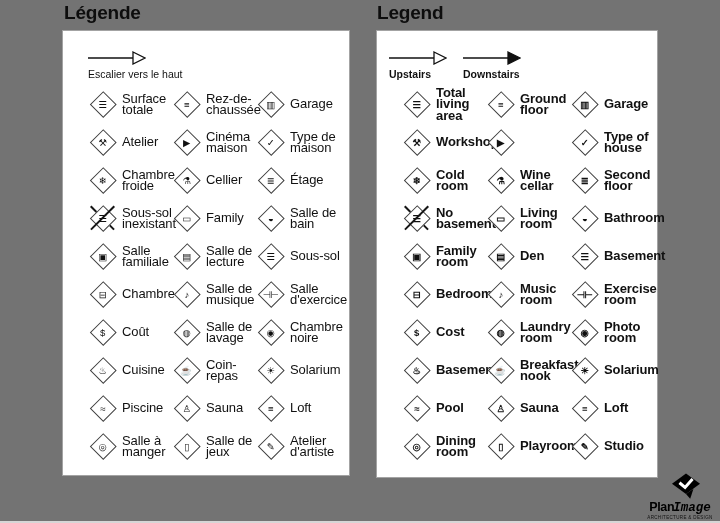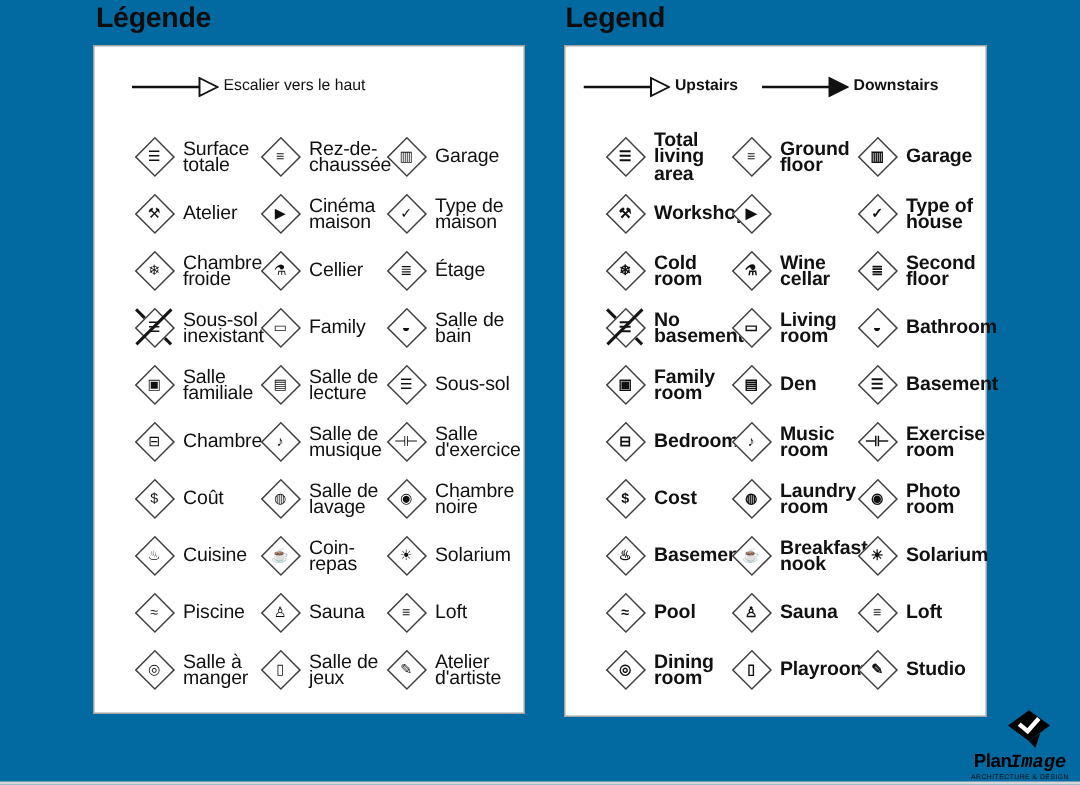--- a/index.html
+++ b/index.html
@@ -1,31 +1,31 @@
 <!DOCTYPE html>
 <html><head>
 <meta charset="utf-8">
 <style>
   html,body{margin:0;padding:0;background:#fff;}
   body{width:720px;height:523px;position:relative;overflow:hidden;
        font-family:"Liberation Sans",sans-serif;color:#111;}
-  .page{position:absolute;inset:0;background:#0369a1;}
+  .page{position:absolute;inset:0;background:#737373;}
 
   .ptitle{position:absolute;font-size:19px;font-weight:bold;color:#0d0d0d;letter-spacing:-0.2px;}
   .t-fr{left:64px;top:2px;}
   .t-en{left:377px;top:2px;}
 
   .panel{position:absolute;border:1.5px solid #a3a3a3;background:#fff;}
   .p-fr{left:62px;top:30px;width:286px;height:444px;}
   .p-en{left:376px;top:30px;width:280px;height:446px;font-weight:bold;}
 
   .arrows{position:absolute;top:20px;display:flex;}
   .arrows-fr{left:25px;gap:14px;}
   .arrows-en{left:12px;gap:16px;}
-  .agroup{display:flex;flex-direction:row;gap:3px;align-items:flex-start;}
+  .agroup{display:flex;flex-direction:column;gap:3px;align-items:flex-start;}
   .arrow line{stroke:#111;stroke-width:1.6;}
   .arrow polygon{stroke:#111;stroke-width:1.3;}
   .alabel{font-size:10.5px;color:#111;white-space:nowrap;}
 
   .items{position:absolute;top:54px;left:0;right:0;display:grid;
          grid-template-columns:84px 84px 1fr;grid-auto-rows:38px;padding-left:26px;}
   .cell{display:flex;align-items:center;gap:6px;}
   .dlabel{font-size:13px;line-height:11.5px;letter-spacing:-0.1px;color:#111;}
 
   .dicon{position:relative;width:27px;height:27px;flex:0 0 27px;}

